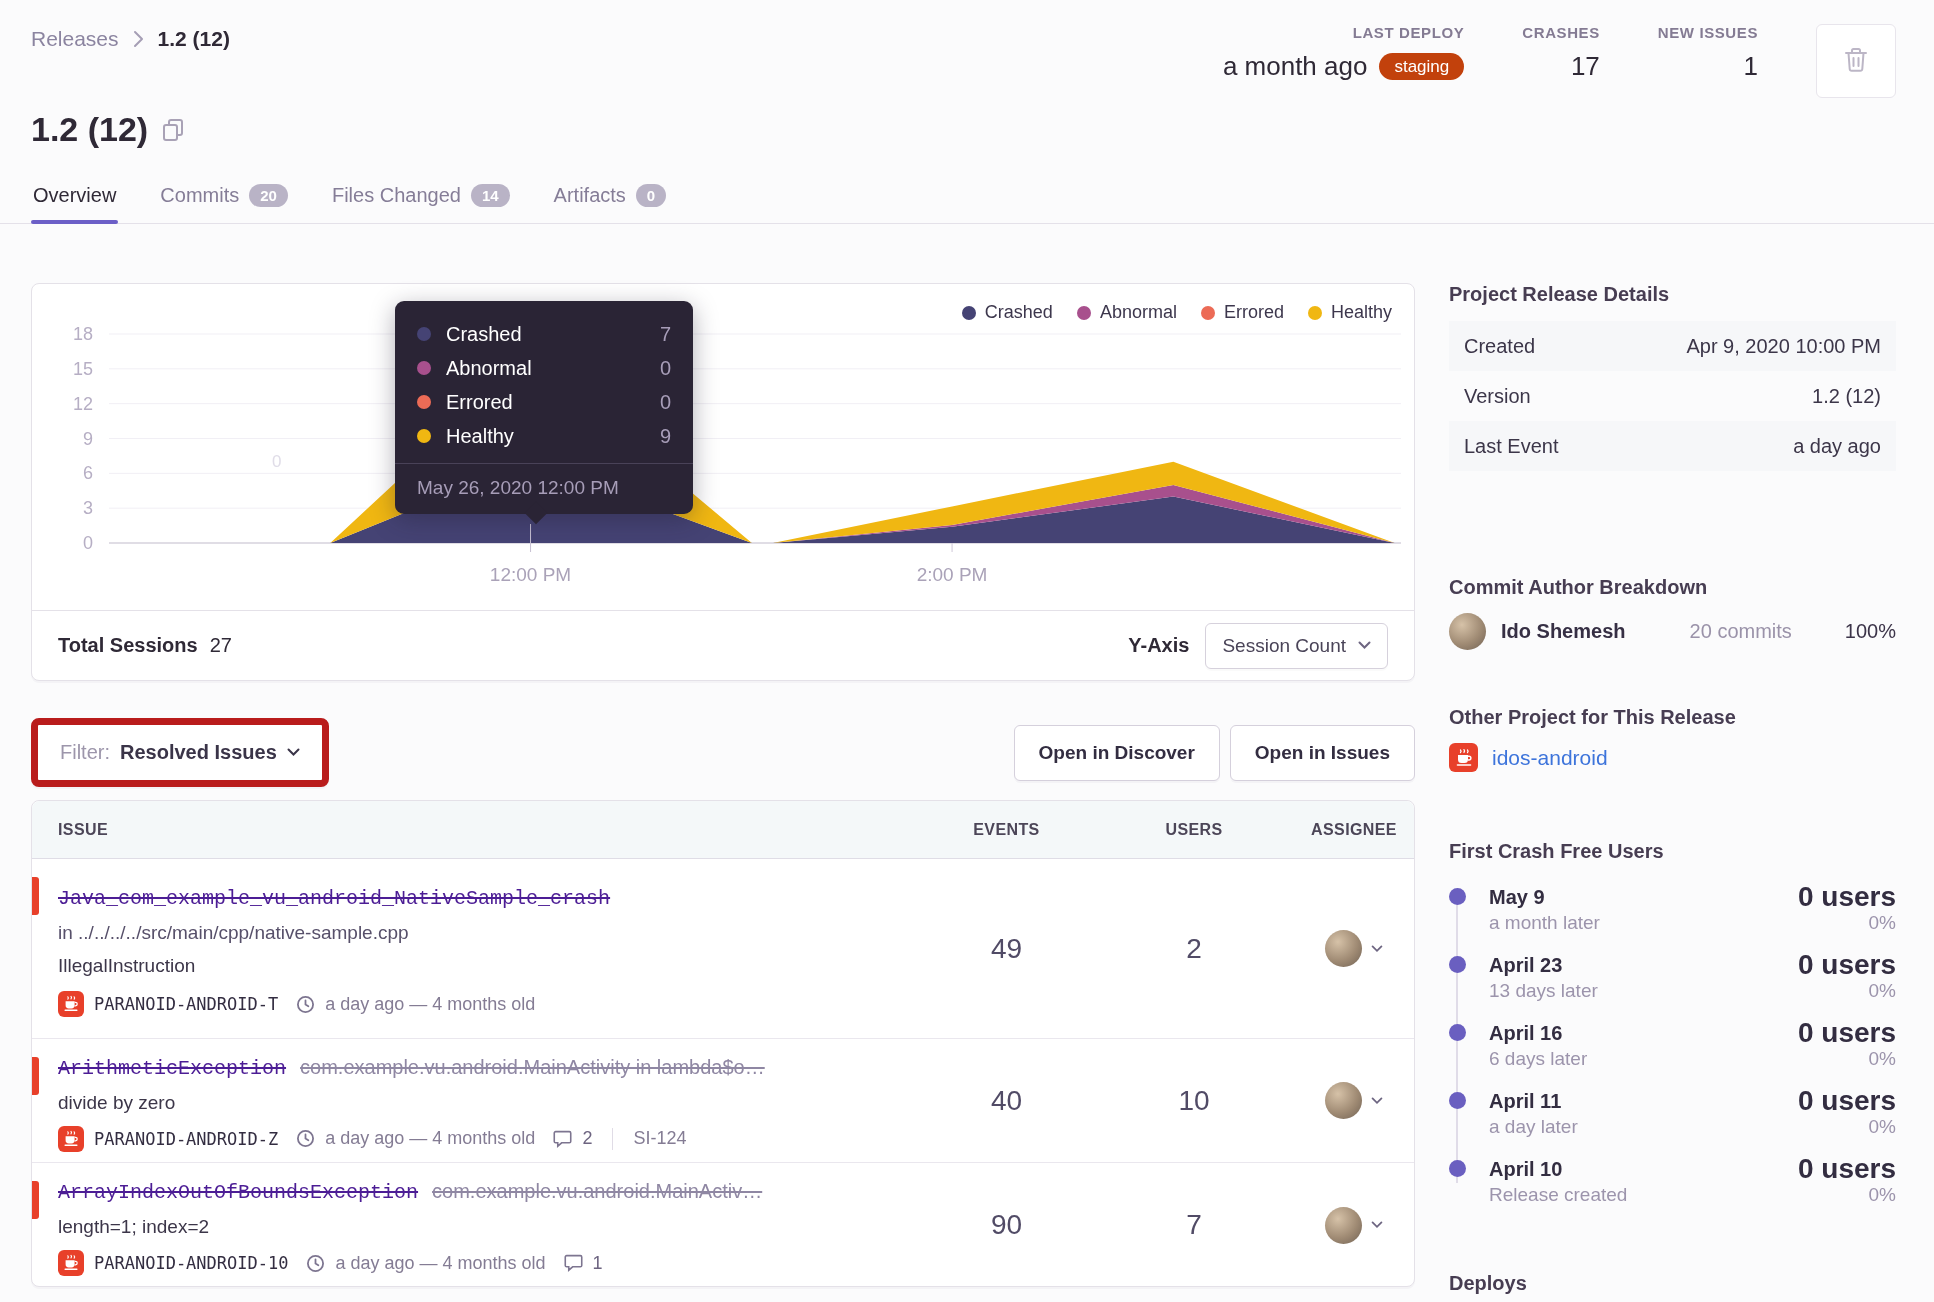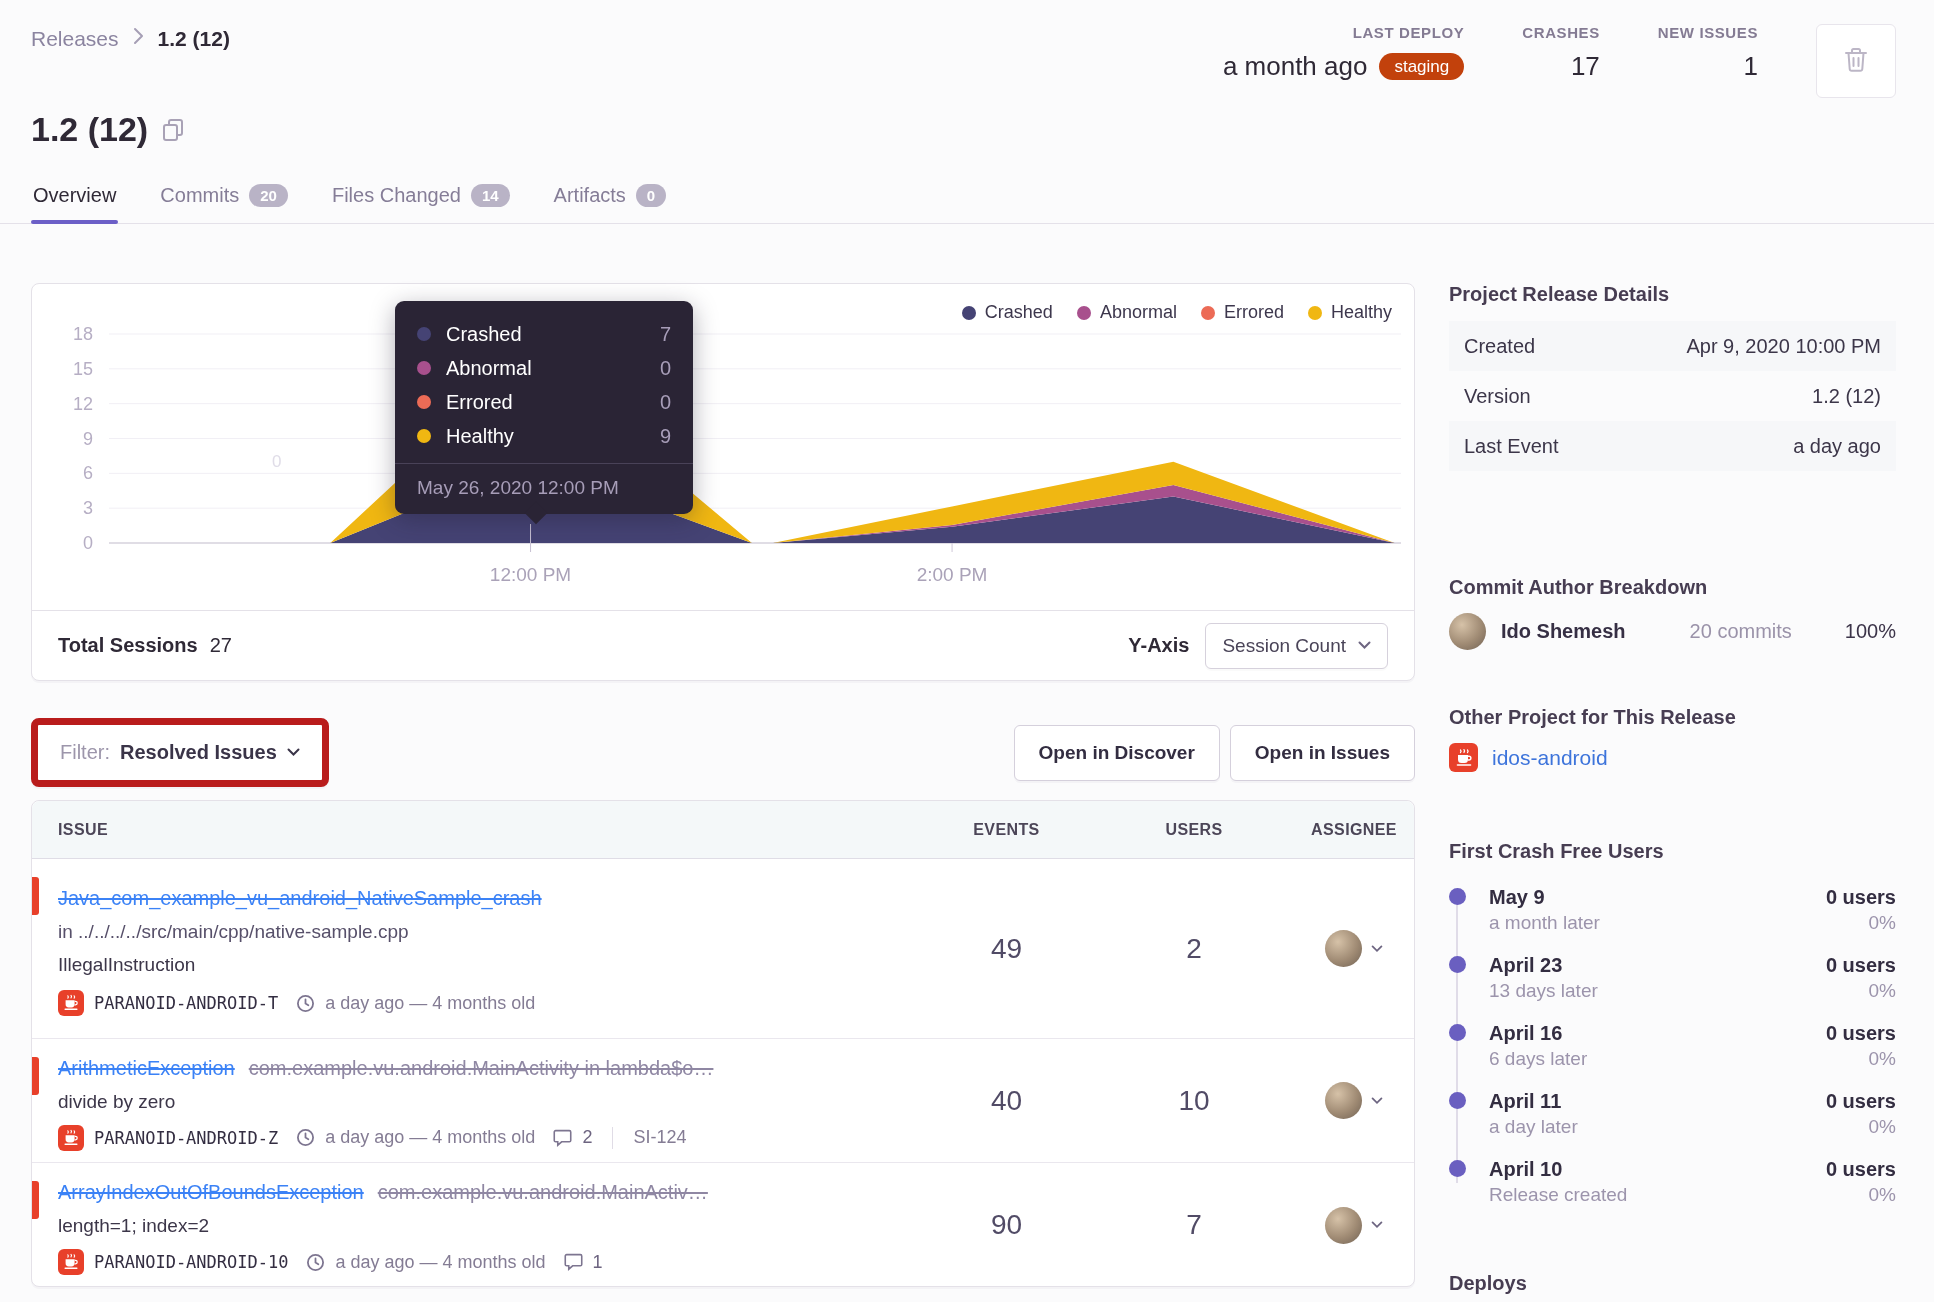--- a/index.html
+++ b/index.html
@@ -1,21 +1,21 @@
 <!DOCTYPE html>
 <html><head>
 <meta charset="utf-8">
 <style>
   * { margin:0; padding:0; box-sizing:border-box; }
   html,body { background:#fbfbfc; }
   body { font-family:"Liberation Sans","DejaVu Sans",sans-serif; color:#2f2936; }
   .page { position:relative; width:1934px; height:1302px; overflow:hidden; background:#fbfbfc; }
 
   
-  .breadcrumb { position:absolute; left:31px; top:27px; display:flex; align-items:flex-start; gap:14px; font-size:21px; }
+  .breadcrumb { position:absolute; left:31px; top:27px; display:flex; align-items:center; gap:14px; font-size:21px; }
   .breadcrumb .parent { color:#8b84a0; cursor:pointer; }
   .breadcrumb .sep { color:#a59eb5; display:flex; }
   .breadcrumb .current { color:#2f2936; font-weight:700; }
 
   .header-stats { position:absolute; right:38px; top:24px; display:flex; align-items:flex-start; gap:58px; }
   .stat { text-align:right; }
   .stat .label { font-size:15px; font-weight:700; letter-spacing:.6px; color:#847b93; }
   .stat .value-row { margin-top:10px; display:flex; align-items:center; justify-content:flex-end; gap:12px; font-size:26px; color:#2f2936; }
   .env-pill { background:#c2410c; color:#fff; font-size:17px; padding:5px 15px; border-radius:20px; line-height:1; }
   .icon-btn { width:80px; height:74px; background:#fff; border:1px solid #e8e5ec; border-radius:6px; display:flex; align-items:center; justify-content:center; cursor:pointer; }
@@ -68,21 +68,21 @@
   .tbl-header { display:flex; align-items:center; height:58px; background:#f4f8f9; border-bottom:1px solid #dfdde6; border-radius:8px 8px 0 0; font-size:16px; font-weight:700; letter-spacing:.4px; color:#4c4658; }
   .col-issue { flex:1; padding-left:26px; }
   .col-events { width:175px; text-align:center; }
   .col-users { width:200px; text-align:center; }
   .col-assignee { width:120px; text-align:center; }
   .issue-row { position:relative; display:flex; align-items:center; border-bottom:1px solid #eae7ee; }
   .issue-row:last-child { border-bottom:none; }
   .row-accent { position:absolute; left:0; top:18px; width:7px; height:38px; background:#e8402a; border-radius:0 3px 3px 0; }
   .issue-main { flex:1; padding:16px 10px 16px 26px; min-width:0; }
   .issue-title-line { font-size:20px; line-height:34px; white-space:nowrap; overflow:hidden; }
-  .issue-link { color:#3b82f6; text-decoration:line-through; cursor:pointer; }
+  .issue-link { color:#4c1d95; text-decoration:line-through; cursor:pointer;font-family:Liberation Mono, monospace; }
   .issue-culprit { color:#8f87a3; text-decoration:line-through; margin-left:14px; }
   .issue-sub { font-size:19px; line-height:33px; color:#57506a; }
   .issue-msg { font-size:19px; line-height:33px; color:#3c3649; }
   .issue-meta { display:flex; align-items:center; gap:10px; margin-top:9px; }
   .proj-ic { width:26px; height:26px; border-radius:6px; background:#e8402a; display:flex; align-items:center; justify-content:center; flex:none; cursor:pointer; }
   .proj-id { font-family:"DejaVu Sans Mono","Liberation Mono",monospace; font-size:17px; color:#332d41; margin-right:8px; cursor:pointer; }
   .meta-gray { font-size:18px; color:#847c94; }
   .meta-ic { color:#7d7590; display:flex; }
   .meta-count { font-size:18px; color:#6d6480; }
   .meta-div { width:1px; height:22px; background:#e0dce6; margin:0 10px; }
@@ -104,21 +104,21 @@
   .proj-link-row { position:absolute; top:460px; left:0; display:flex; align-items:center; gap:14px; }
   .proj-link-row .proj-ic { width:29px; height:29px; }
   .blue-link { font-size:21px; color:#3d74db; cursor:pointer; }
   .timeline { position:absolute; top:601px; left:0; right:0; }
   .tl-line { position:absolute; left:7px; top:14px; width:2px; height:285px; background:#e0dce8; }
   .tl-item { position:relative; height:68px; padding-left:40px; }
   .tl-dot { position:absolute; left:0; top:4px; width:17px; height:17px; border-radius:50%; background:#6a5fc0; }
   .tl-date { font-size:20px; font-weight:700; color:#332d41; line-height:26px; }
   .tl-desc { font-size:19px; color:#9c94ac; line-height:26px; }
   .tl-right { position:absolute; right:0; top:0; text-align:right; }
-  .tl-users { font-size:20px; font-weight:700; color:#332d41; line-height:26px; }
+  .tl-users { font-size:28px; font-weight:700; color:#332d41; line-height:26px; }
   .tl-pct { font-size:19px; color:#9c94ac; line-height:26px; }
   .deploys-h { position:absolute; top:989px; left:0; }
 </style>
 </head>
 <body>
 
 <div class="page">
 
   <div class="breadcrumb">
     <span class="parent">Releases</span>

